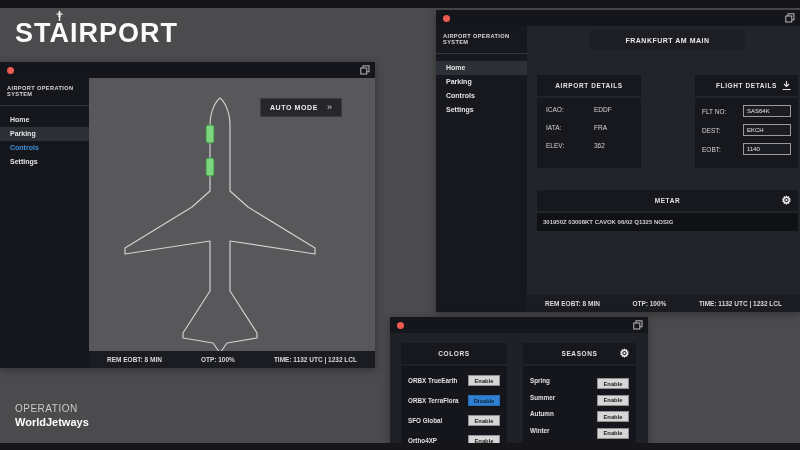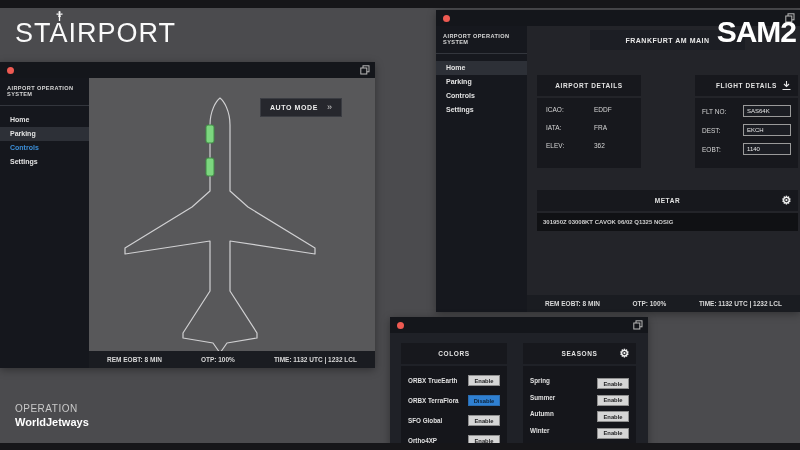--- a/index.html
+++ b/index.html
@@ -9,21 +9,21 @@
     background:#4b4b4e;
     font-family:"Liberation Sans", sans-serif;
     color:#e6e6e6;
   }
   .screen-strip { position:absolute; left:0; width:800px; background:#161619; z-index:50; }
   .strip-top { top:0; height:8px; }
   .strip-bottom { bottom:0; height:7px; }
 
   
   .stairport { position:absolute; left:15px; top:18px; z-index:5; }
-  .stairport .word { font-size:27px; font-weight:400; letter-spacing:1px; color:#fafafa; }
+  .stairport .word { font-size:27px; font-weight:700; letter-spacing:1px; color:#fafafa; }
   .tower-mark { position:absolute; left:40px; top:-7px; }
   .extension { position:absolute; left:15px; top:403px; z-index:5; line-height:1.25; }
   .extension .lbl { font-size:10px; color:#c9c9c9; letter-spacing:0.5px; }
   .extension .name { font-size:11px; font-weight:bold; color:#ffffff; }
 
   
   .window { position:absolute; box-shadow:0 2px 8px rgba(0,0,0,0.35); }
   .titlebar { position:relative; height:16px; background:#14161b; }
   .dot { position:absolute; left:7px; top:5px; width:7px; height:7px; border-radius:50%; background:#ee5a52; }
   .win-icon { position:absolute; right:5px; top:3px; }
@@ -153,21 +153,20 @@
 </div>
 
 <div class="window" id="win-right">
   <div class="titlebar">
     <span class="dot"></span>
     <svg class="win-icon" width="10" height="10" viewBox="0 0 10 10">
       <rect x="3" y="0.8" width="6" height="6" fill="none" stroke="#b8b8b8" stroke-width="1"></rect>
       <rect x="0.8" y="3" width="6" height="6" fill="#14161b" stroke="#b8b8b8" stroke-width="1"></rect>
     </svg>
   </div>
-  <div class="sam2">SAM2</div>
   <div class="sidebar">
     <div class="sys-title">AIRPORT OPERATION SYSTEM</div>
     <div class="nav">
       <div class="nav-item active">Home</div>
       <div class="nav-item">Parking</div>
       <div class="nav-item">Controls</div>
       <div class="nav-item">Settings</div>
     </div>
   </div>
   <div class="main">

